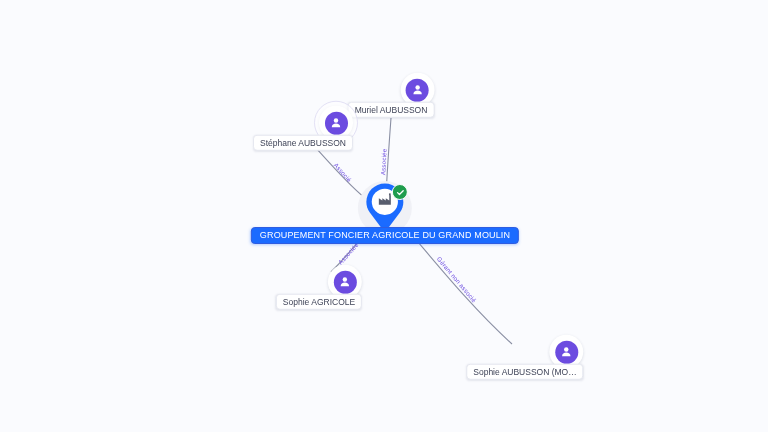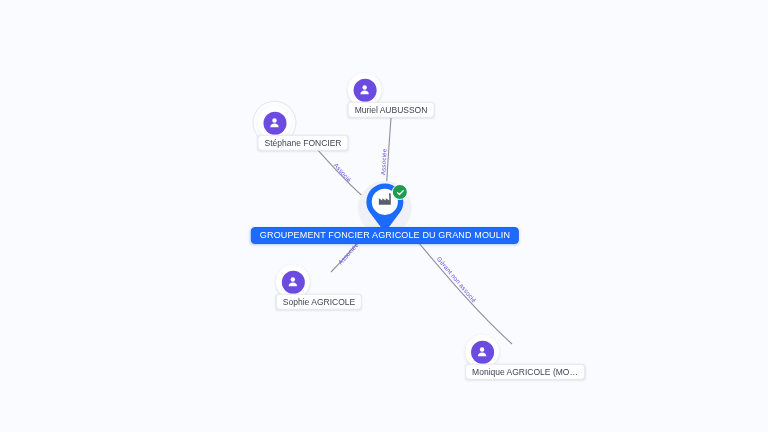--- a/index.html
+++ b/index.html
@@ -47,21 +47,21 @@
   
   .node {
     position: absolute;
     transform: translate(-50%, -50%);
   }
 
   
   .person-node {
     display: flex;
     flex-direction: column;
-    align-items: flex-start;
+    align-items: flex-end;
   }
   .person-ring {
     position: relative;
     width: 34px;
     height: 34px;
     border-radius: 50%;
     background: #ffffff;
     box-shadow: 0 1px 3px rgba(40, 50, 90, 0.16);
     display: flex;
     align-items: center;
@@ -201,21 +201,21 @@
 
   <div class="node person-node" style="left:303px; top:128px;">
     <div class="person-ring halo">
       <div class="avatar-circle">
         <svg width="14" height="14" viewBox="0 0 24 24" aria-hidden="true">
           <circle cx="12" cy="8" r="3.8" fill="#ffffff"></circle>
           <path d="M4.8 19.5c0-3.9 3.2-6.2 7.2-6.2s7.2 2.3 7.2 6.2z" fill="#ffffff"></path>
         </svg>
       </div>
     </div>
-    <div class="node-label">Stéphane FONCIER</div>
+    <div class="node-label">Stéphane AUBUSSON</div>
   </div>
 
   <div class="node person-node" style="left:319px; top:287px;">
     <div class="person-ring">
       <div class="avatar-circle">
         <svg width="14" height="14" viewBox="0 0 24 24" aria-hidden="true">
           <circle cx="12" cy="8" r="3.8" fill="#ffffff"></circle>
           <path d="M4.8 19.5c0-3.9 3.2-6.2 7.2-6.2s7.2 2.3 7.2 6.2z" fill="#ffffff"></path>
         </svg>
       </div>
@@ -225,21 +225,21 @@
 
   <div class="node person-node" style="left:525px; top:357px;">
     <div class="person-ring">
       <div class="avatar-circle">
         <svg width="14" height="14" viewBox="0 0 24 24" aria-hidden="true">
           <circle cx="12" cy="8" r="3.8" fill="#ffffff"></circle>
           <path d="M4.8 19.5c0-3.9 3.2-6.2 7.2-6.2s7.2 2.3 7.2 6.2z" fill="#ffffff"></path>
         </svg>
       </div>
     </div>
-    <div class="node-label">Monique AGRICOLE (MO…</div>
+    <div class="node-label">Sophie AUBUSSON (MO…</div>
   </div>
 
   <div class="node company-node" style="left:385px; top:212px;">
     <div class="pin-wrap">
       <div class="pin-halo"></div>
 
       <svg class="pin-svg" width="46" height="52" viewBox="0 0 46 52" aria-hidden="true">
         <path d="M23 1.5c-10.2 0-18.5 8.2-18.5 18.4 0 3.9 1.2 7.4 3.3 10.4L23 50.5l15.2-20.2c2.1-3 3.3-6.5 3.3-10.4C41.5 9.7 33.2 1.5 23 1.5z" fill="#1b6bff"></path>
         <circle cx="23" cy="19.8" r="13.1" fill="#ffffff"></circle>
       </svg>

